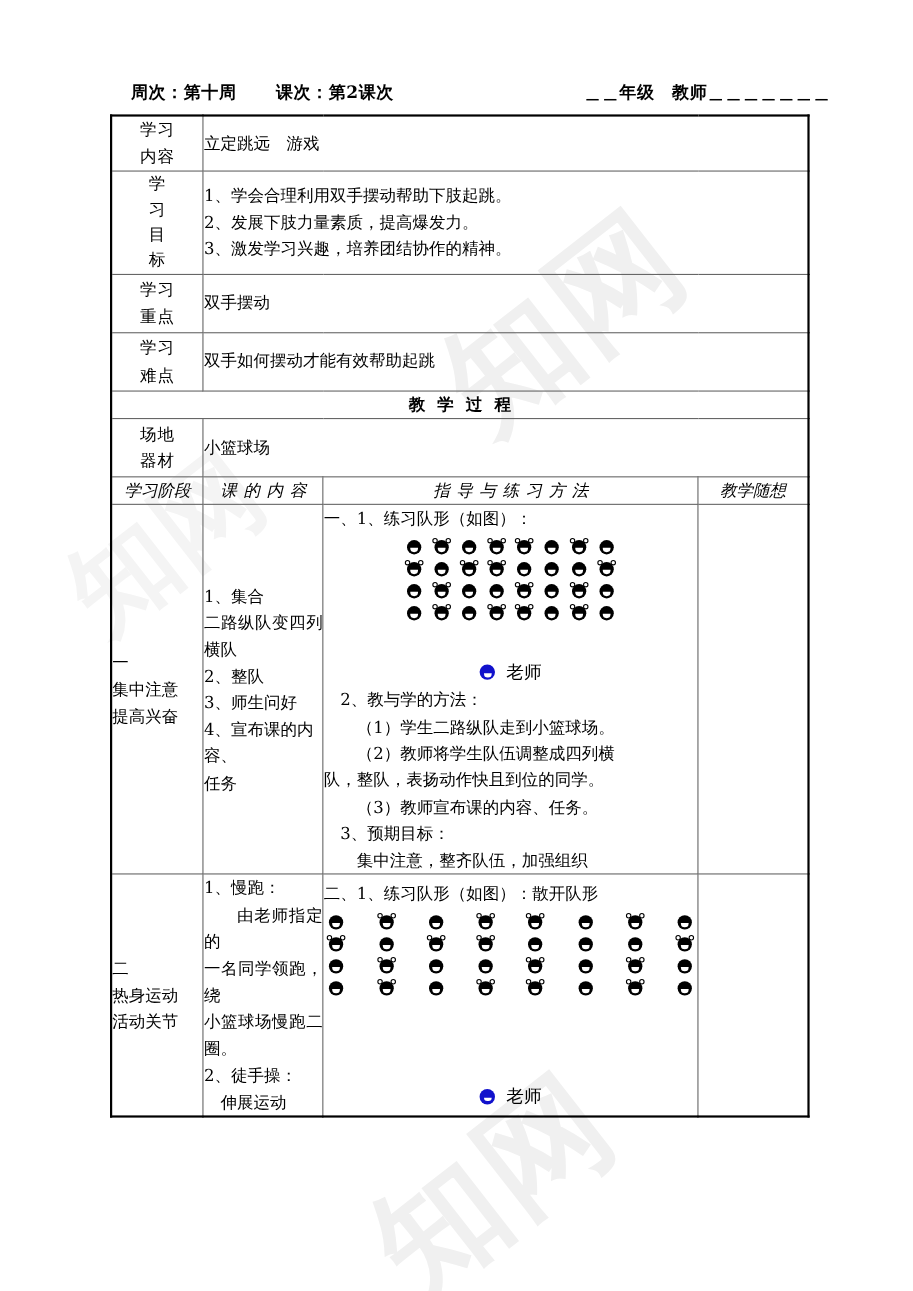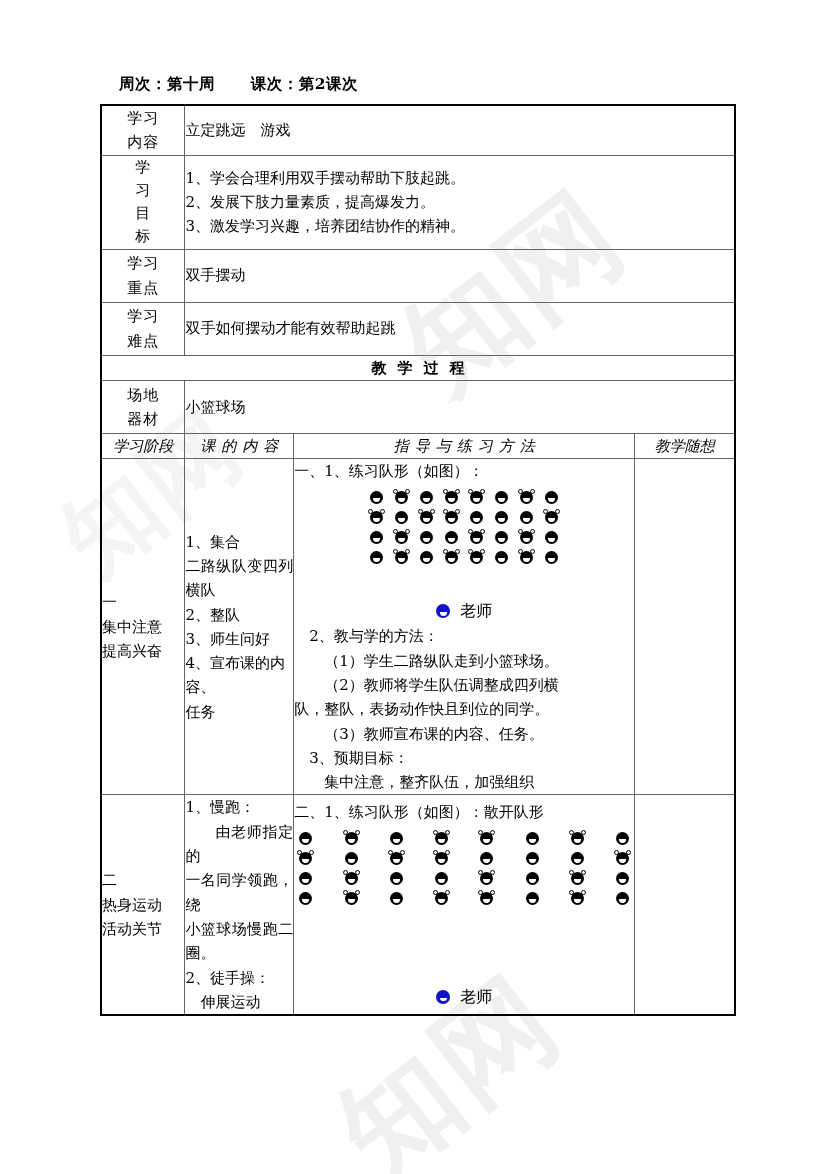--- a/index.html
+++ b/index.html
@@ -181,20 +181,21 @@
   <div class="watermark wm-c">知网</div>
   <div class="watermark wm-a">知网</div>
   <div class="watermark wm-b">知网</div>
 
   <div class="doc-header">
     <div class="left">
       <span>周次：第十周</span>
       <span class="hd-gap"></span>
       <span>课次：第2课次</span>
     </div>
+    <div class="right">＿＿年级　教师＿＿＿＿＿＿＿</div>
   </div>
 
   <table class="sheet">
     <colgroup>
       <col style="width:77px">
       <col style="width:100px">
       <col style="width:313px">
       <col style="width:92px">
     </colgroup>
     <tbody>

